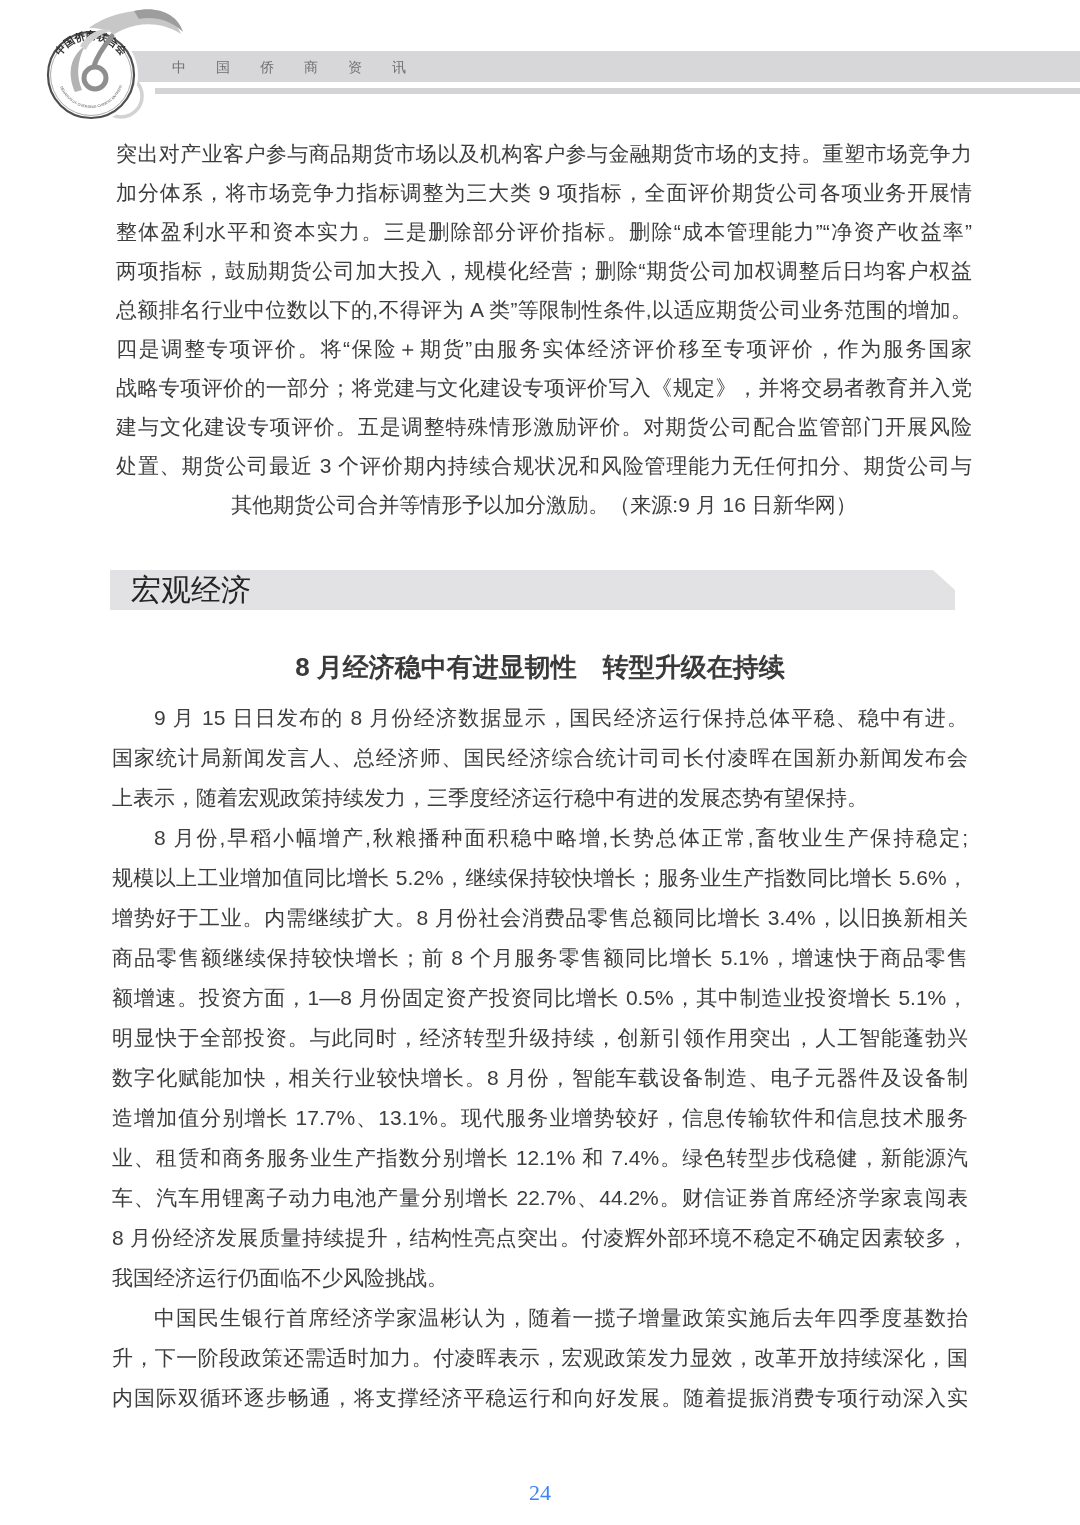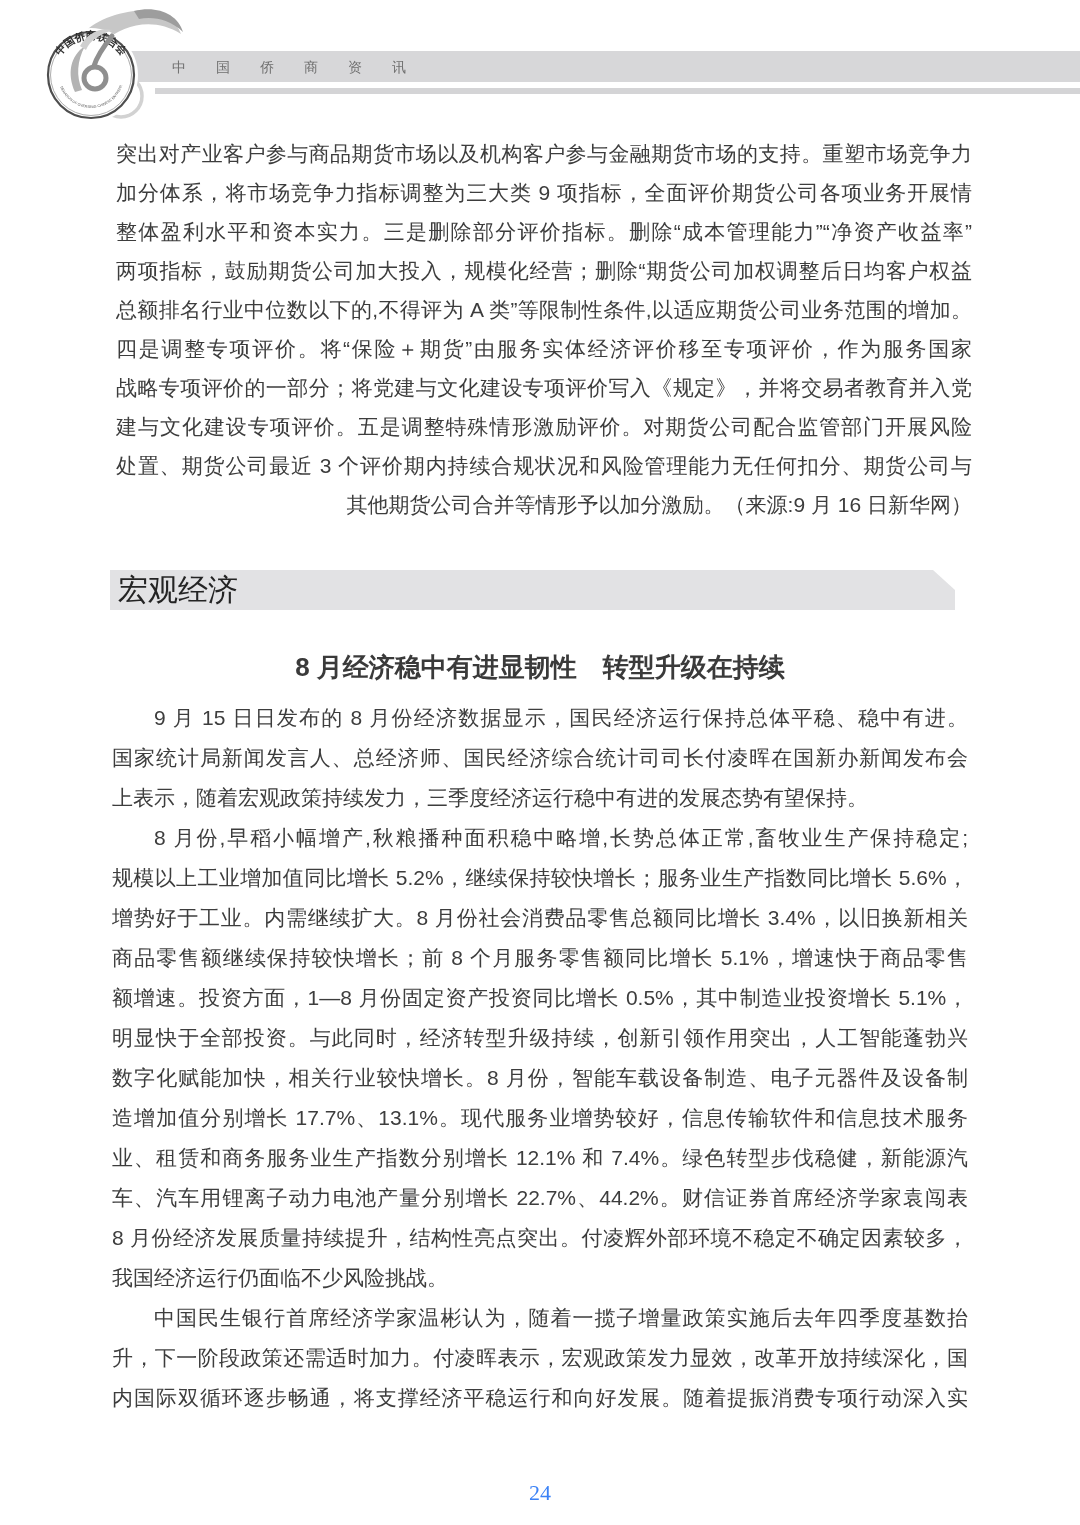--- a/index.html
+++ b/index.html
@@ -15,27 +15,27 @@
 
   
   .a1{position:absolute;left:116px;top:134px;width:856px;}
   .a1 .line{height:39px;line-height:39px;}
   .a2{position:absolute;left:112px;top:698px;width:856px;}
   .a2 .line{height:40px;line-height:40px;}
   .line{font-size:21px;color:#3d3d3d;overflow:hidden;
         text-align:justify;text-align-last:justify;}
   .line.end{text-align:right;text-align-last:left;}
   .line.indent{text-indent:2em;}
-  .srcline{display:flex;justify-content:flex-end;text-align:left;text-align-last:left;}
+  .srcline{display:flex;justify-content:center;text-align:left;text-align-last:left;}
 
   
   .section-band{position:absolute;left:110px;top:570px;width:845px;height:40px;background:#e2e2e4;
                 clip-path:polygon(0 0, calc(100% - 22px) 0, 100% 20px, 100% 100%, 0 100%);}
   .section-title{font-family:"Liberation Serif",serif;font-size:30px;color:#242424;
-                 line-height:40px;padding-left:8px;}
+                 line-height:40px;padding-left:21px;}
 
   
   .article-title{position:absolute;left:0;right:0;top:645px;height:45px;line-height:45px;
                  text-align:center;font-size:26px;font-weight:bold;color:#3a3a3a;}
 
   
   .page-num{position:absolute;left:0;right:0;top:1480px;text-align:center;
             font-family:"Liberation Serif",serif;font-size:22px;color:#3b82f6;}
 </style>
 </head>

